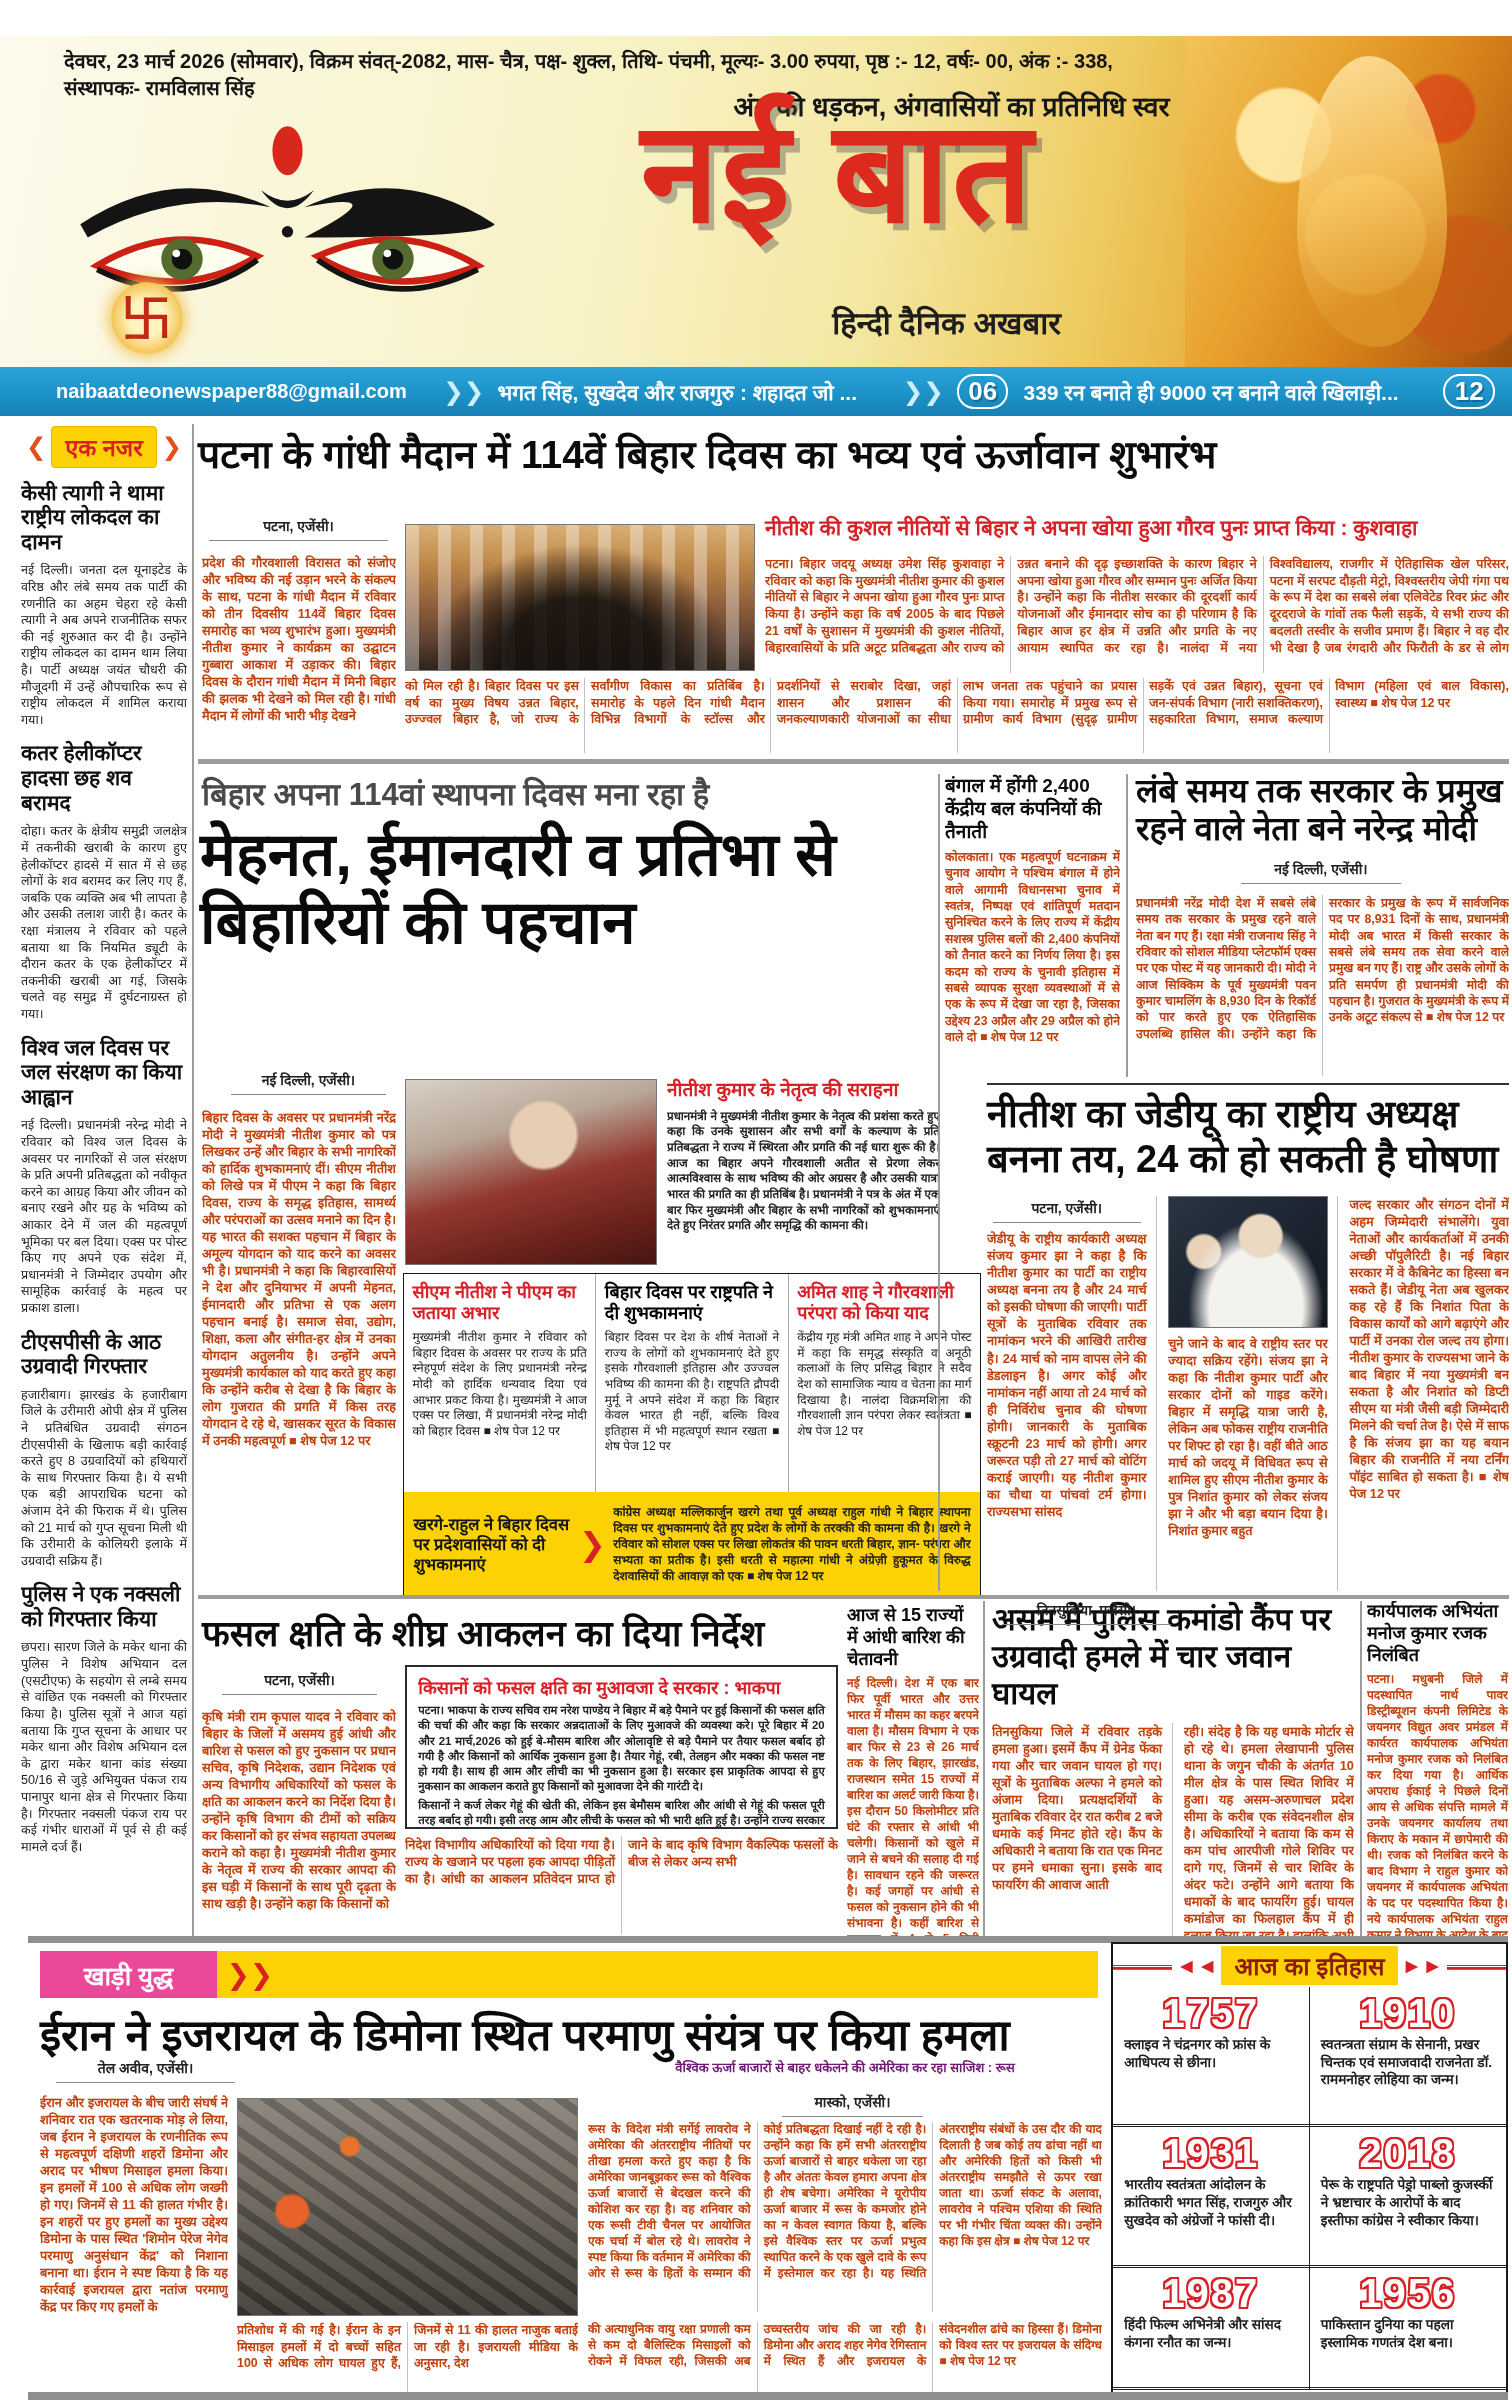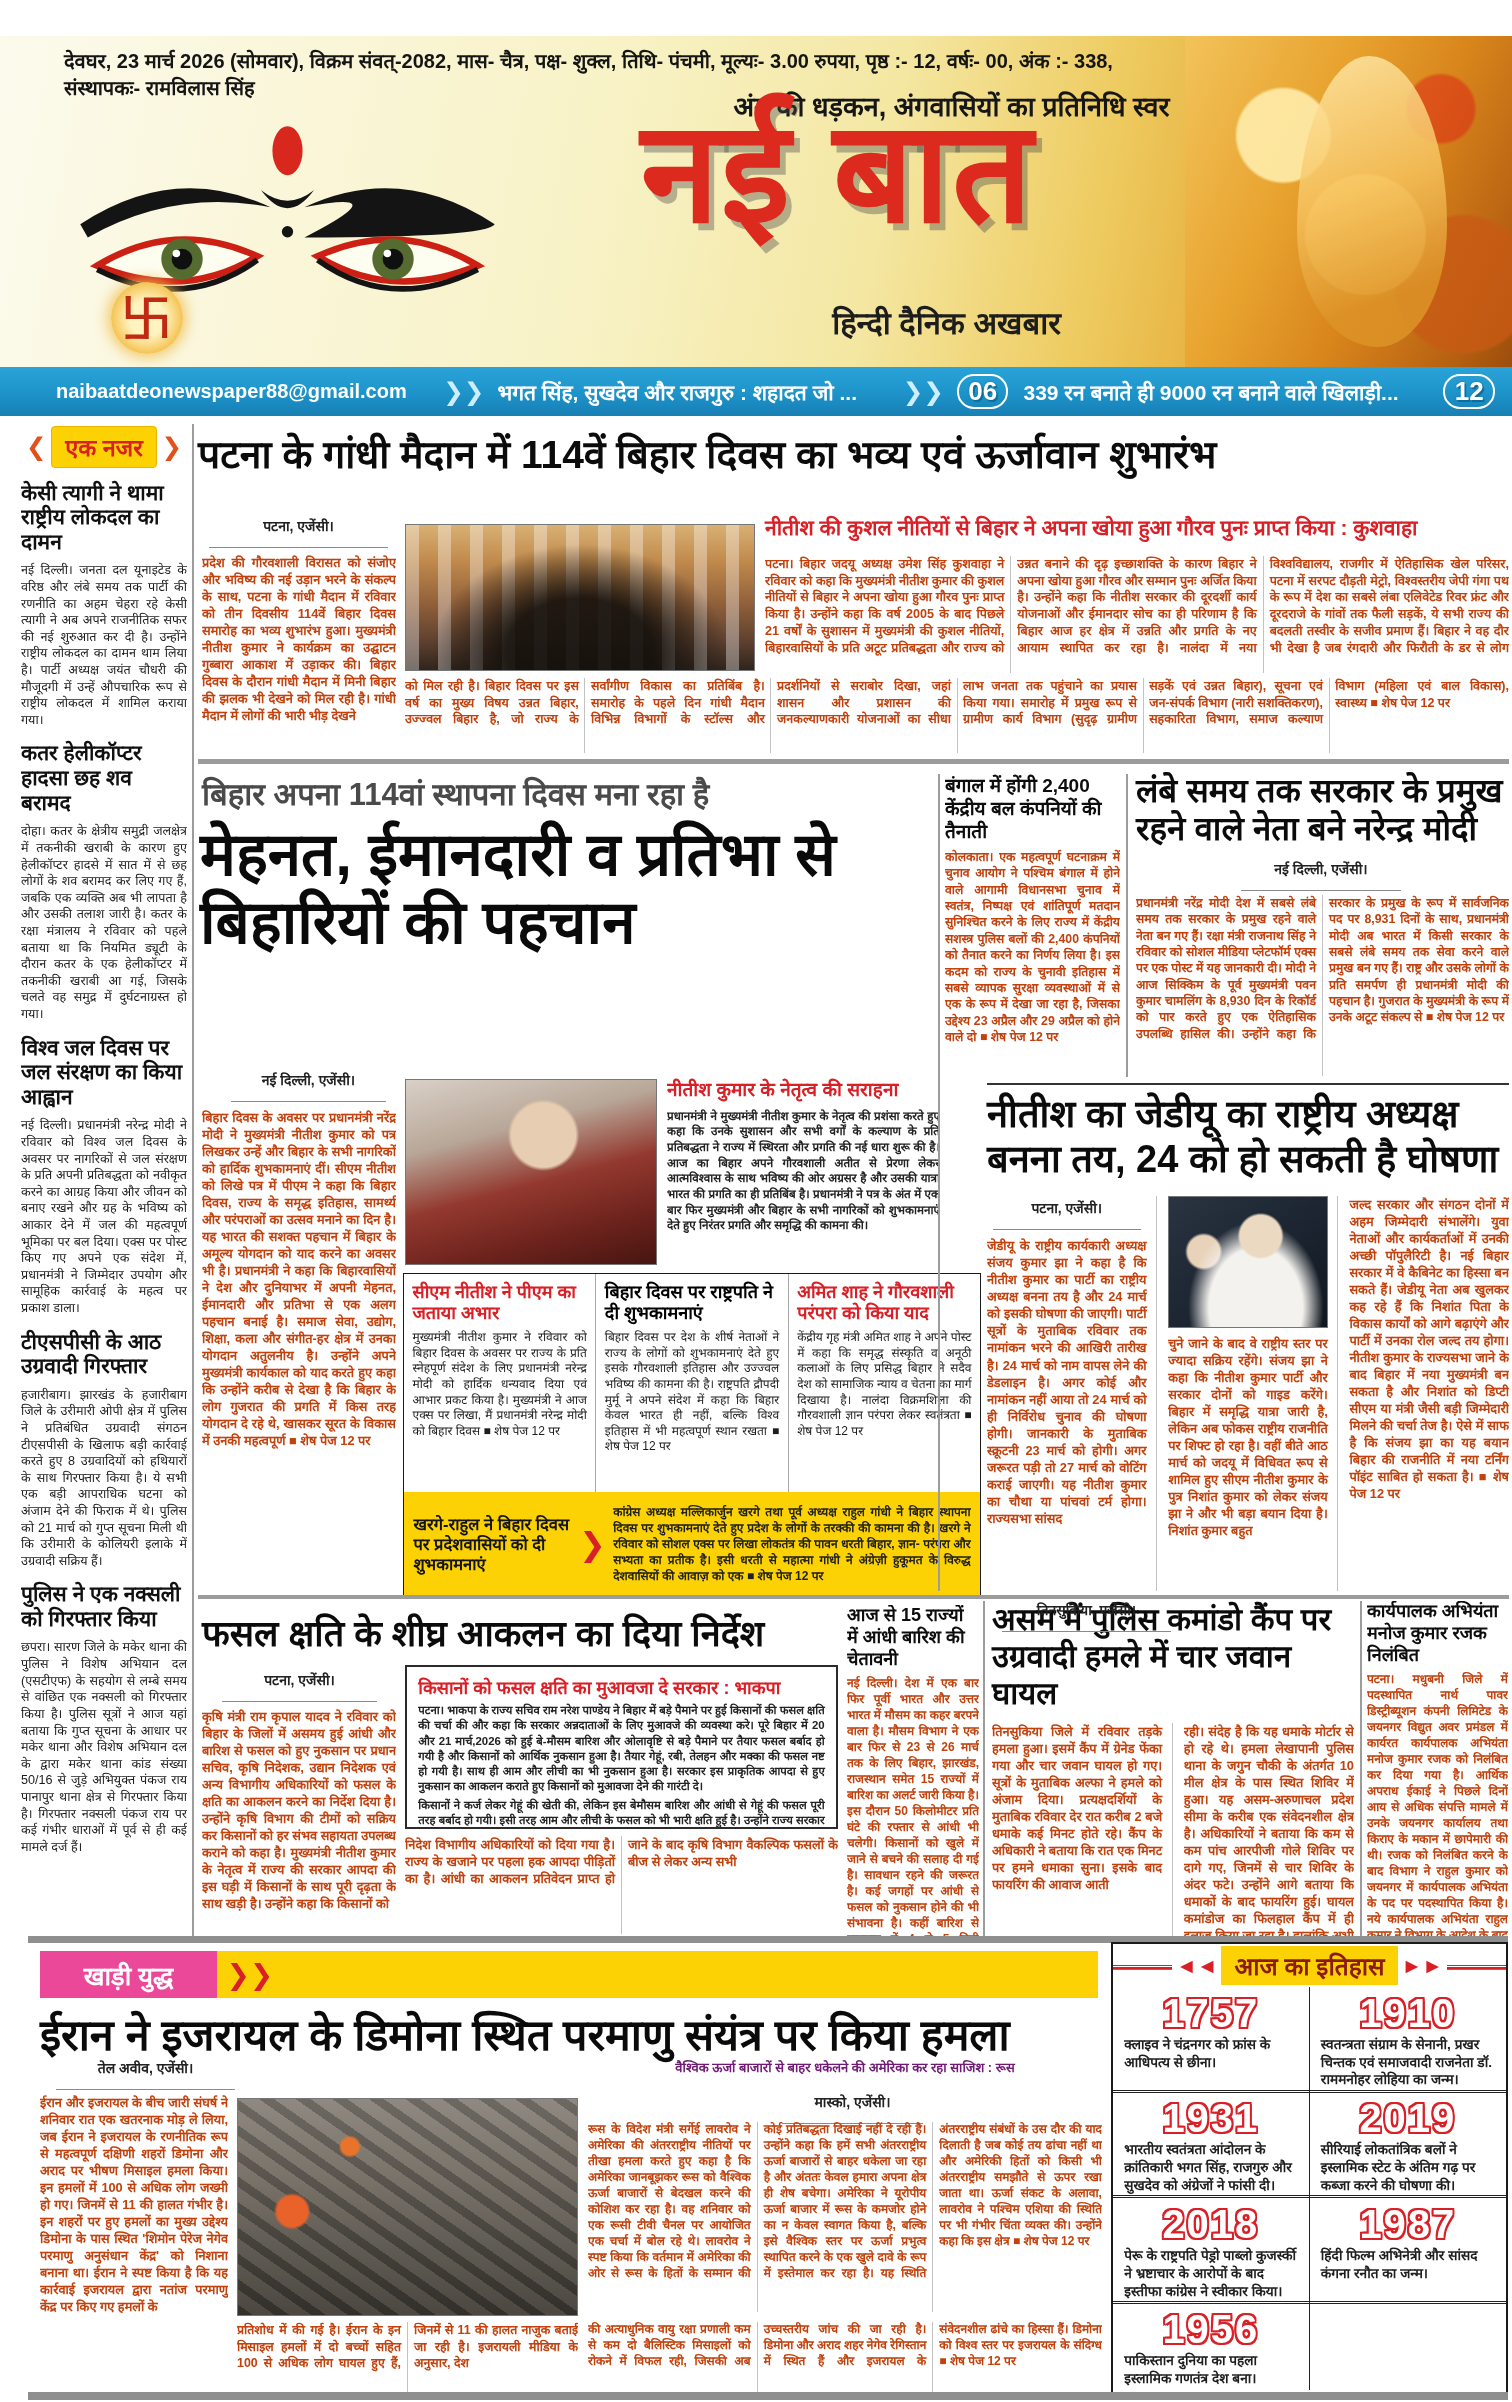--- a/index.html
+++ b/index.html
@@ -3,21 +3,21 @@
 <meta charset="utf-8">
 <style>
   * { margin:0; padding:0; box-sizing:border-box; }
   body { background:#e8e8e8; font-family:"Liberation Sans","DejaVu Sans",sans-serif; }
   .page { position:relative; width:1512px; height:2402px; margin:0 auto; background:#ffffff; overflow:hidden; }
   .abs { position:absolute; }
   .just { text-align:justify; }
   .ovh { overflow:hidden; }
   .c-red { color:#d92027; }
   .byline { font-weight:bold; font-size:14px; text-align:center; color:#222;
-            border-bottom:0.9px solid #8a8a8a; padding-bottom:12px; }
+            border-bottom:0.9px solid #8a8a8a; padding-bottom:5px; }
   .body-txt { font-size:12.8px; line-height:1.33; color:#c2410c;font-weight:bold; }
   .cols2 { column-count:2; column-gap:13px; column-rule:0.9px solid #c2c2c2; }
   .cols3 { column-count:3; column-gap:13px; column-rule:0.9px solid #c2c2c2; }
   .cols6 { column-count:6; column-gap:12.2px; column-rule:0.9px solid #c2c2c2; }
   .vline { width:1.9px; background:#9c9c9c; }
   .hline { background:#9c9c9c; }
 
   
   .header-band { top:36px; left:0; width:1512px; height:331px;
     background:linear-gradient(100deg,#fcfaec 0%,#f8f2c6 40%,#f4e7a2 58%,#eecb60 72%,#e3a32e 85%,#c87c18 100%); }
@@ -341,24 +341,20 @@
       </div>
       <div class="hist-cell">
         <div class="hist-year">1910</div>
         <div class="hist-text">स्वतन्त्रता संग्राम के सेनानी, प्रखर चिन्तक एवं समाजवादी राजनेता डॉ. राममनोहर लोहिया का जन्म।</div>
       </div>
       <div class="hist-cell">
         <div class="hist-year">1931</div>
         <div class="hist-text">भारतीय स्वतंत्रता आंदोलन के क्रांतिकारी भगत सिंह, राजगुरु और सुखदेव को अंग्रेजों ने फांसी दी।</div>
       </div>
       <div class="hist-cell">
-        <div class="hist-year">2019</div>
-        <div class="hist-text">सीरियाई लोकतांत्रिक बलों ने इस्लामिक स्टेट के अंतिम गढ़ पर कब्जा करने की घोषणा की।</div>
-      </div>
-      <div class="hist-cell">
         <div class="hist-year">2018</div>
         <div class="hist-text">पेरू के राष्ट्रपति पेड्रो पाब्लो कुजर्स्की ने भ्रष्टाचार के आरोपों के बाद इस्तीफा कांग्रेस ने स्वीकार किया।</div>
       </div>
       <div class="hist-cell">
         <div class="hist-year">1987</div>
         <div class="hist-text">हिंदी फिल्म अभिनेत्री और सांसद कंगना रनौत का जन्म।</div>
       </div>
       <div class="hist-cell">
         <div class="hist-year">1956</div>
         <div class="hist-text">पाकिस्तान दुनिया का पहला इस्लामिक गणतंत्र देश बना।</div>

